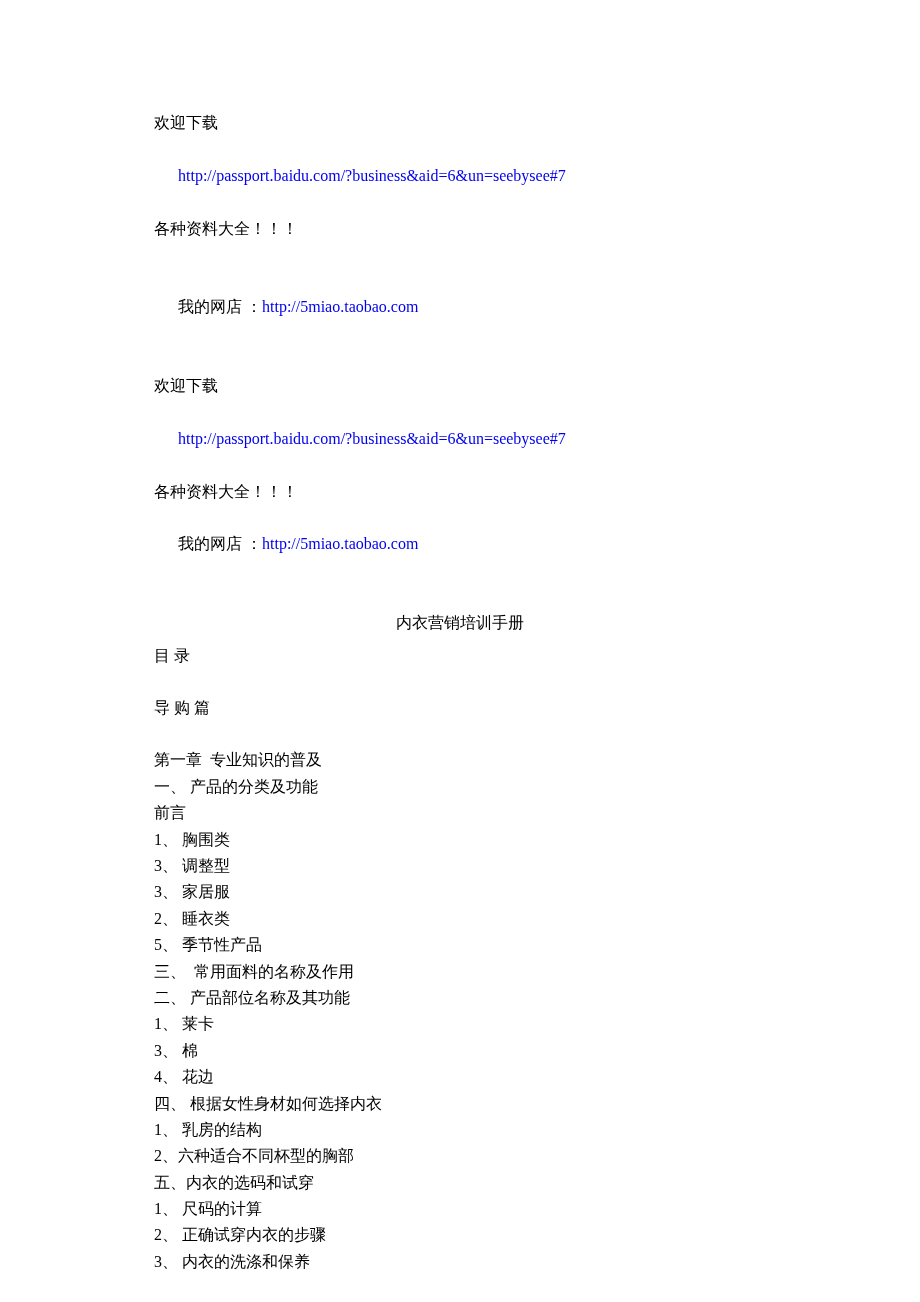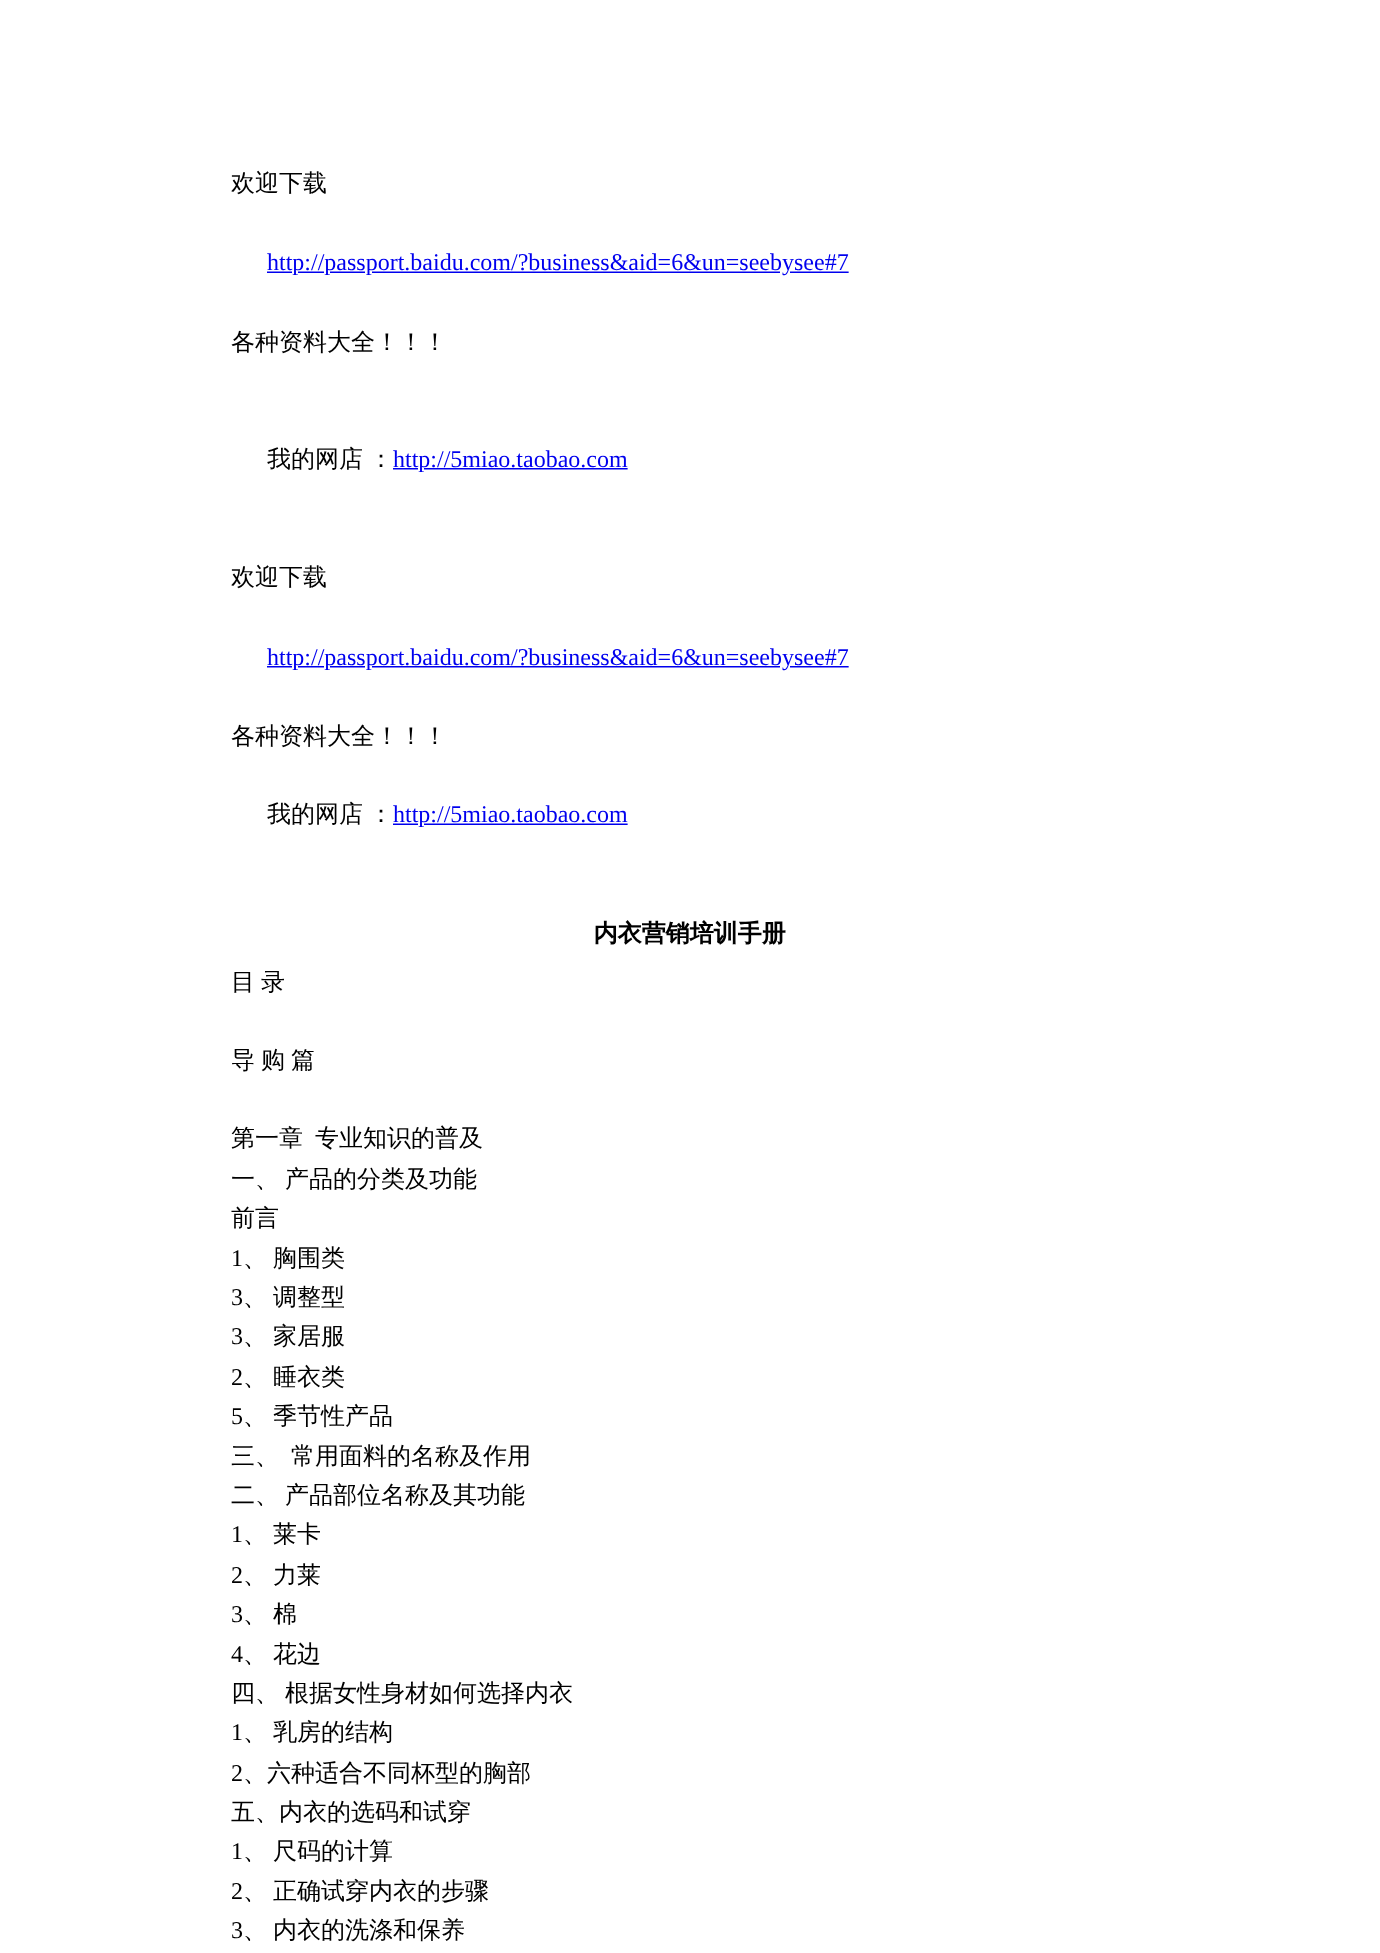--- a/index.html
+++ b/index.html
@@ -12,27 +12,26 @@
     color: #000;
   }
   .page {
     width: 920px;
     min-height: 1302px;
     padding: 110px 130px 0 130px;
     box-sizing: border-box;
   }
   a {
     color: #0000ee;
-    text-decoration: underline;
   }
   .block {
     margin-bottom: 26px;
   }
   .title {
-    font-weight: bold;
+    font-weight: normal;
     text-align: center;
     margin-bottom: 6px;
   }
   .line {
     white-space: pre-wrap;
     margin-left: 24px;
   }
 </style>
 </head>
 <body>
@@ -80,21 +79,20 @@
         <div class="line">一、 产品的分类及功能</div>
         <div class="line">前言</div>
         <div class="line">1、 胸围类</div>
         <div class="line">3、 调整型</div>
         <div class="line">3、 家居服</div>
         <div class="line">2、 睡衣类</div>
         <div class="line">5、 季节性产品</div>
         <div class="line">三、  常用面料的名称及作用</div>
         <div class="line">二、 产品部位名称及其功能</div>
         <div class="line">1、 莱卡</div>
-        <div class="line">2、 力莱</div>
         <div class="line">3、 棉</div>
         <div class="line">4、 花边</div>
         <div class="line">四、 根据女性身材如何选择内衣</div>
         <div class="line">1、 乳房的结构</div>
         <div class="line">2、六种适合不同杯型的胸部</div>
         <div class="line">五、内衣的选码和试穿</div>
         <div class="line">1、 尺码的计算</div>
         <div class="line">2、 正确试穿内衣的步骤</div>
         <div class="line">3、 内衣的洗涤和保养</div>
       </div>

